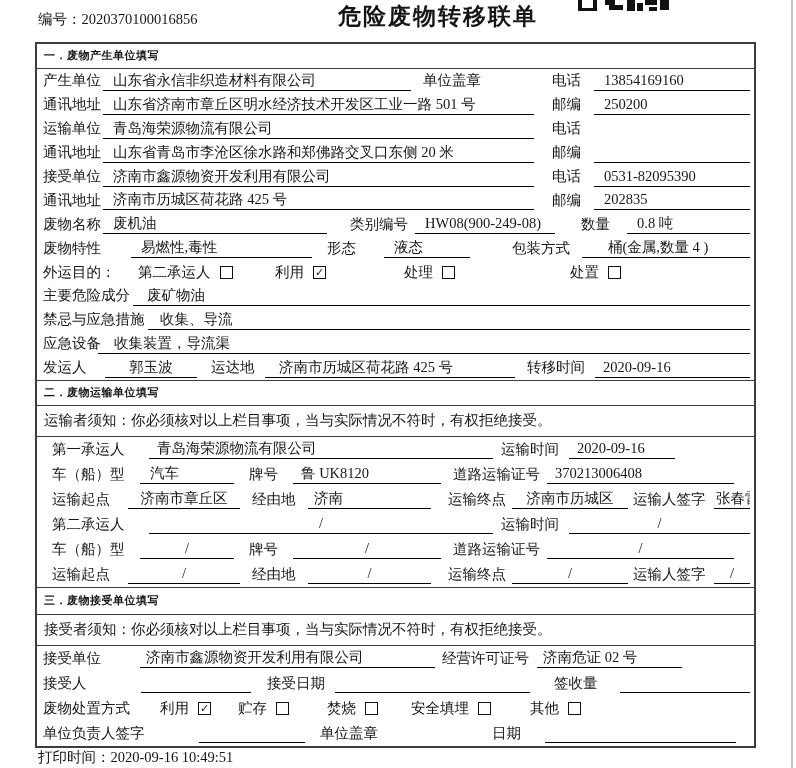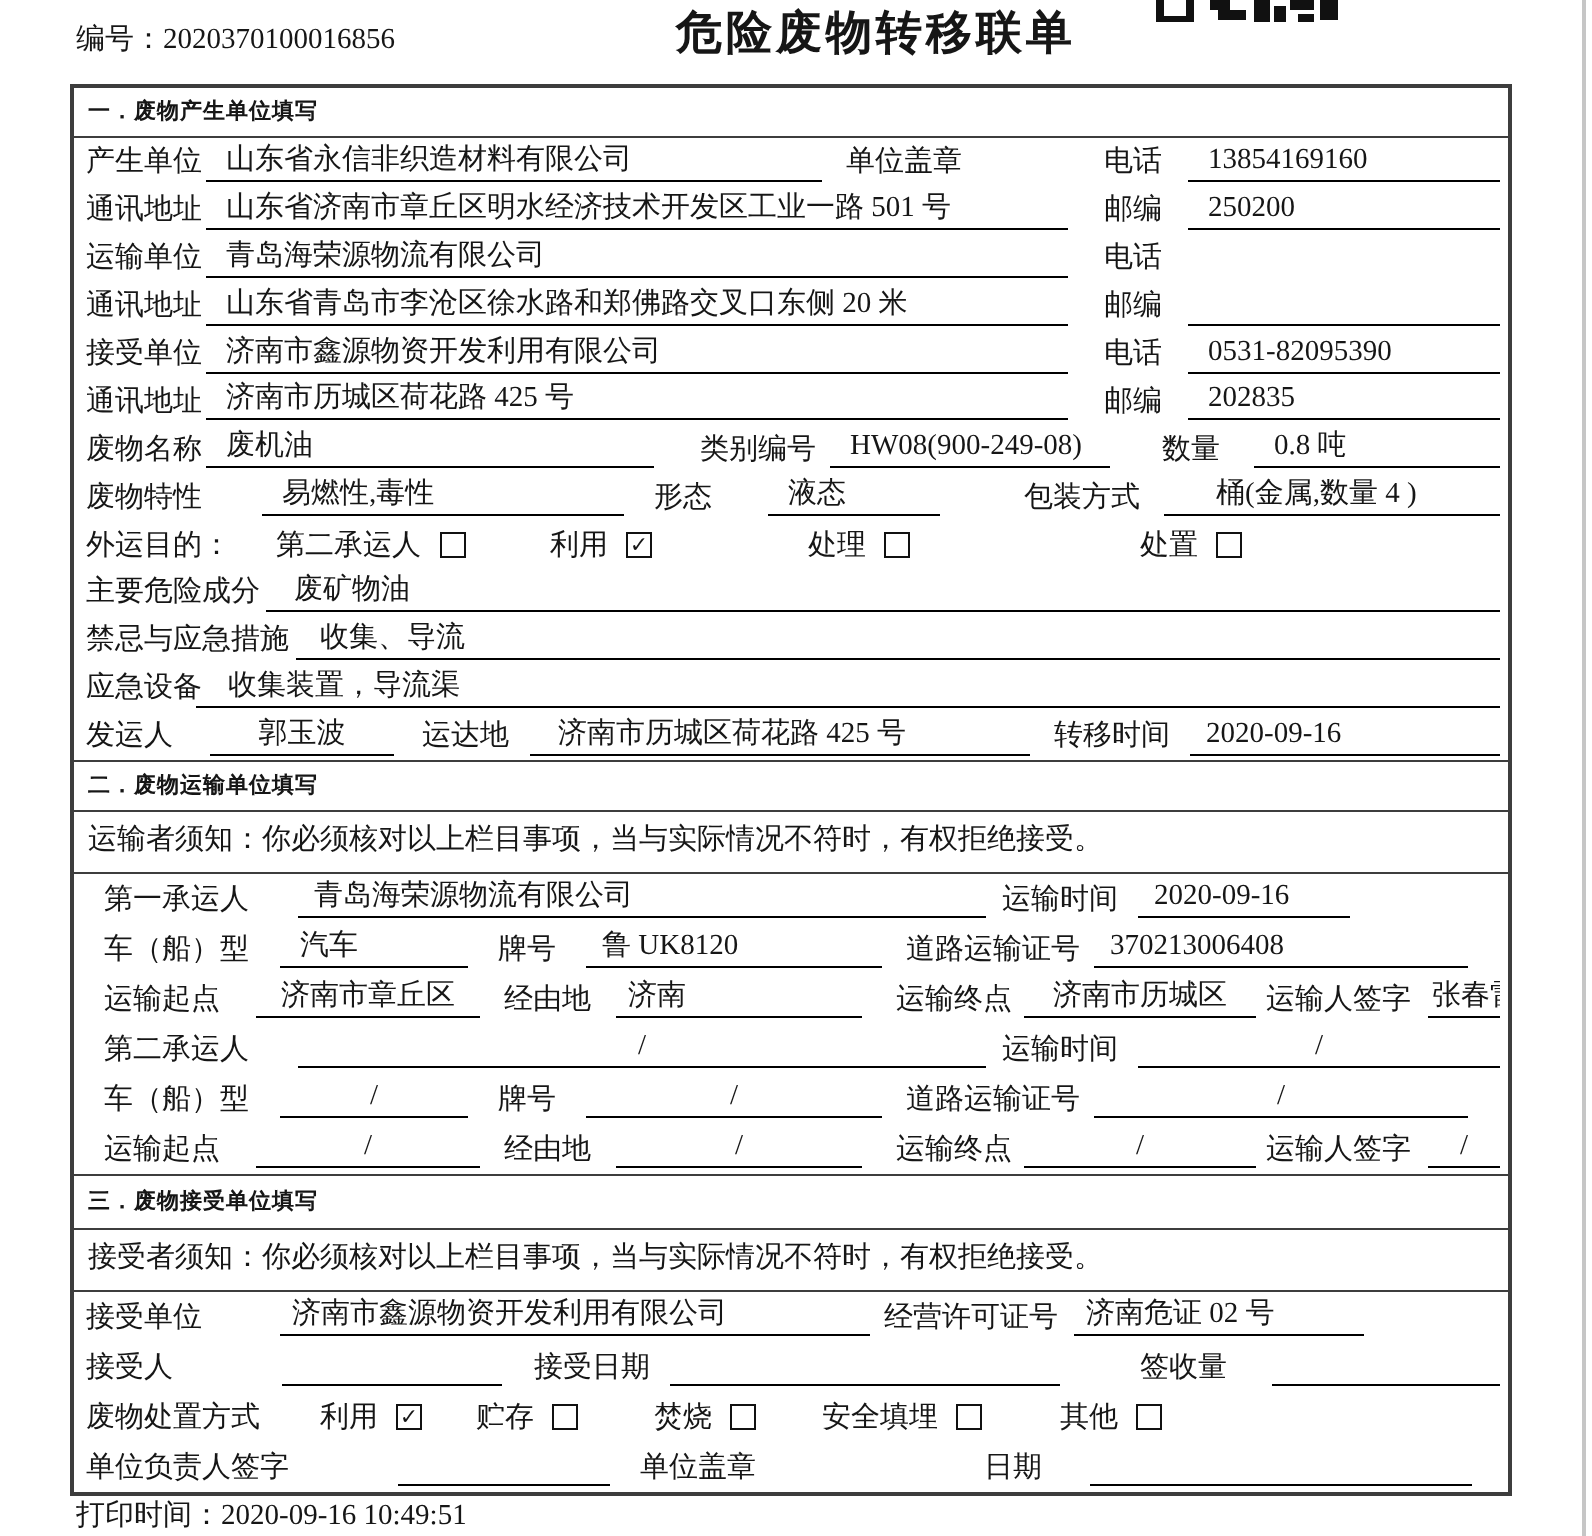--- a/index.html
+++ b/index.html
@@ -233,21 +233,21 @@
         <span class="u" style="margin-left:35px;width:295px;padding-left:6px">济南市鑫源物资开发利用有限公司</span>
         <span class="lbl" style="margin-left:7px;width:90px">经营许可证号</span>
         <span class="u" style="margin-left:5px;width:145px;padding-left:6px">济南危证 02 号</span>
       </div>
 
       <div class="frow">
         <span class="lbl" style="width:50px">接受人</span>
         <span class="u" style="margin-left:48px;width:110px"></span>
         <span class="lbl" style="margin-left:16px;width:62px">接受日期</span>
         <span class="u" style="margin-left:6px;width:195px"></span>
-        <span class="lbl" style="margin-left:40px;width:48px">签收量</span>
+        <span class="lbl" style="margin-left:24px;width:48px">签收量</span>
         <span class="u fx" style="margin-left:18px"></span>
       </div>
 
       <div class="frow">
         <span class="lbl" style="width:100px">废物处置方式</span>
         <span class="opt" style="margin-left:17px;width:78px">
           <span>利用</span>
           <span class="cb checked">✓</span>
         </span>
         <span class="opt" style="width:89px">

